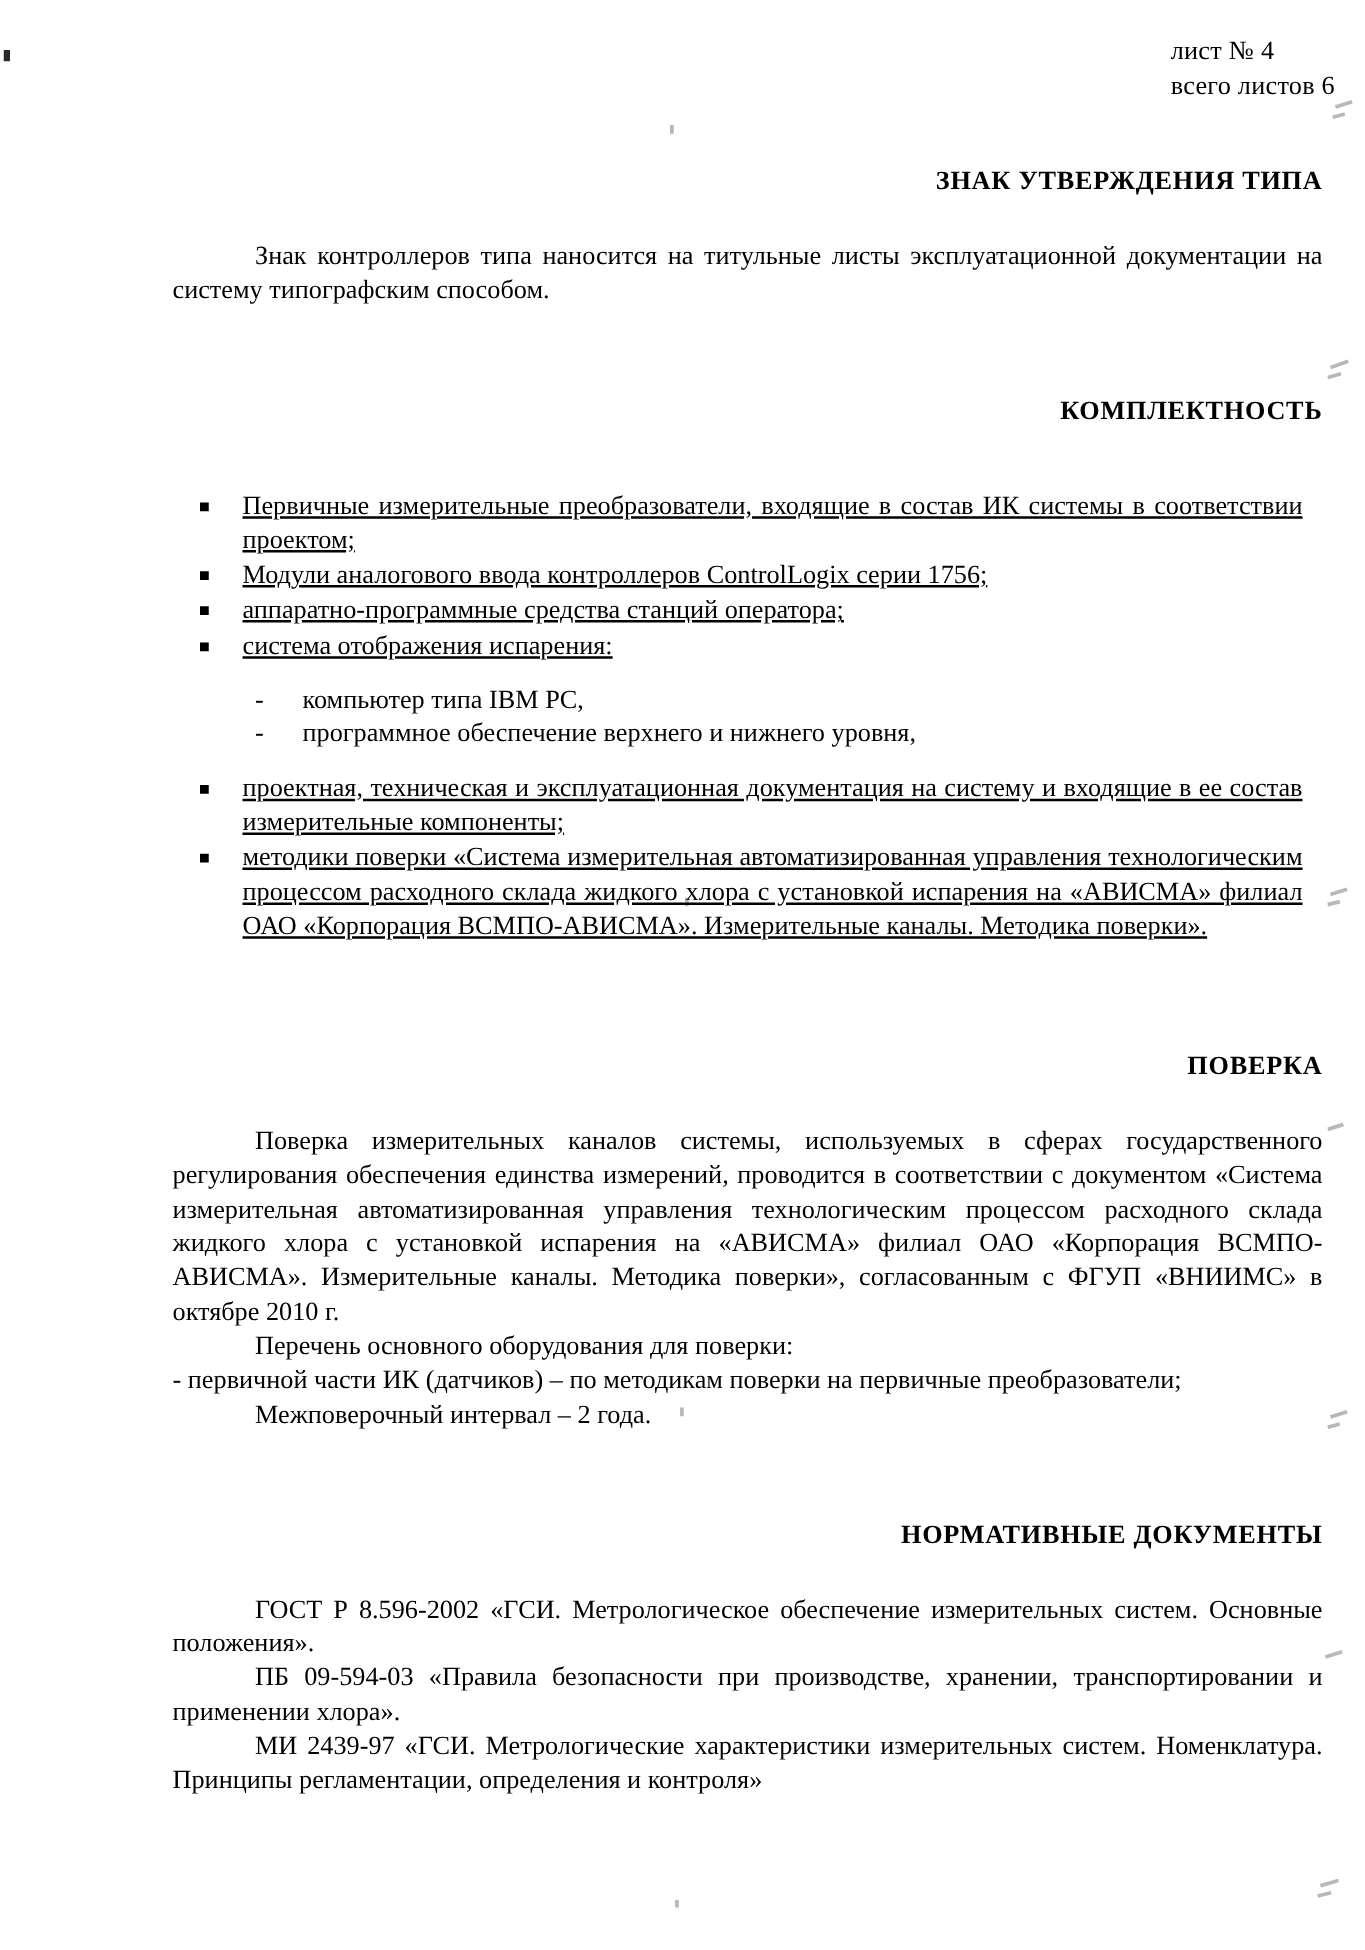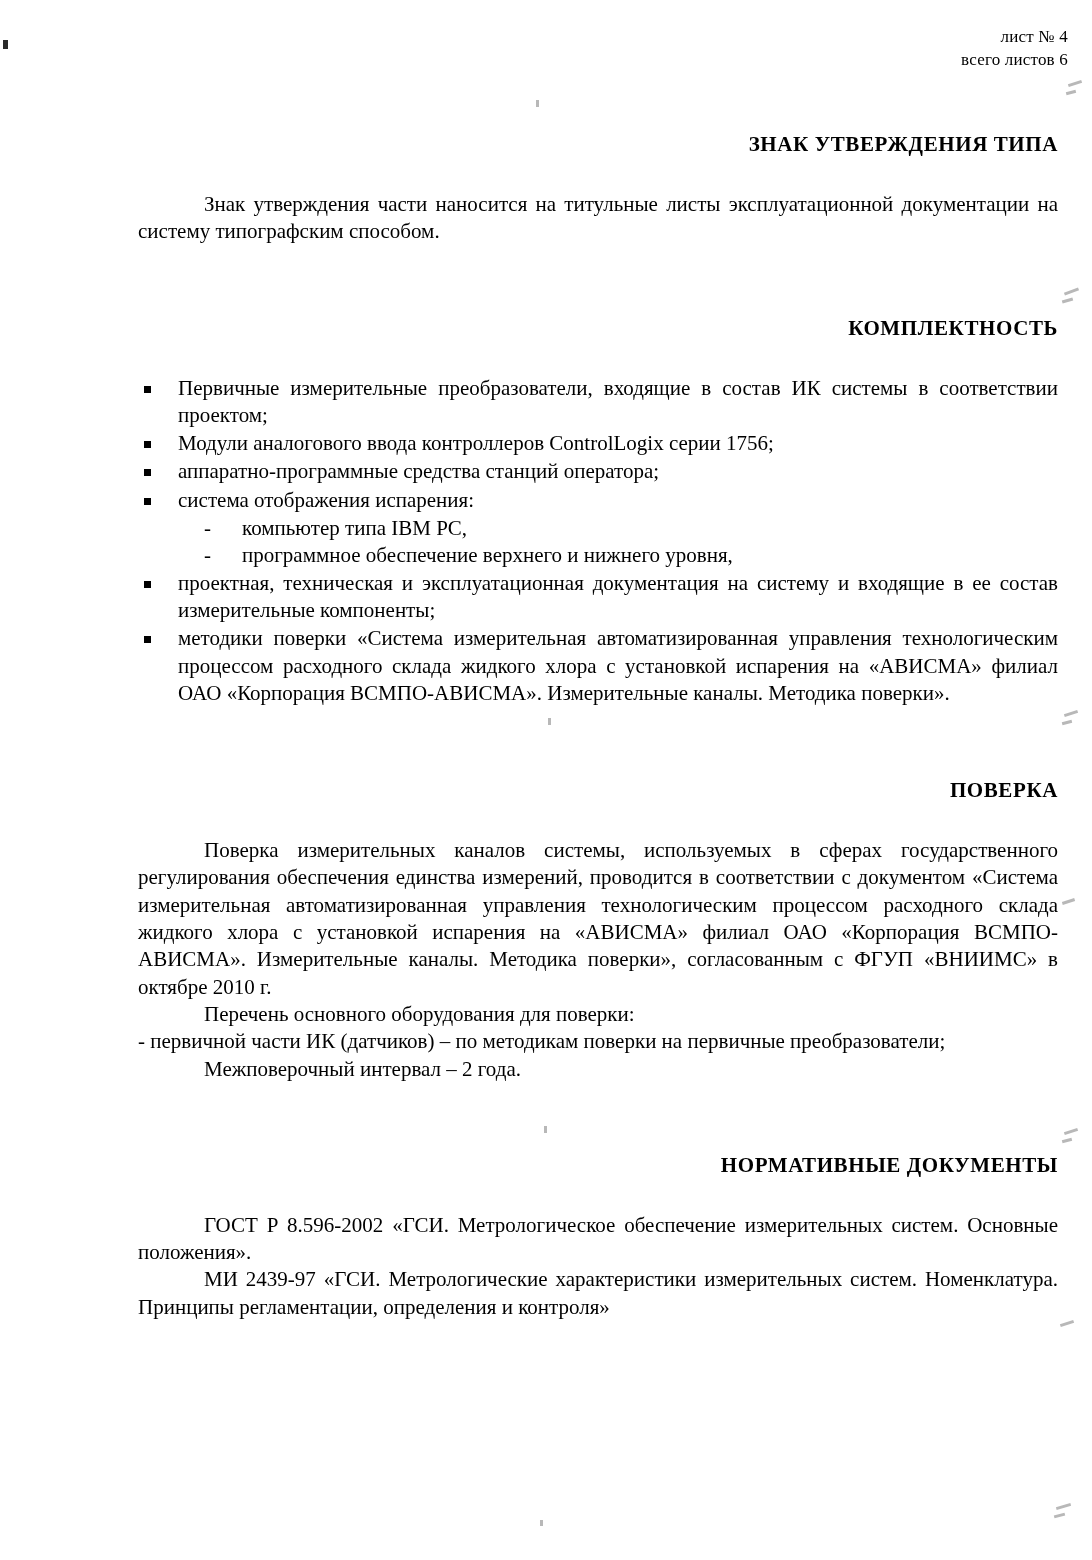--- a/index.html
+++ b/index.html
@@ -25,22 +25,21 @@
     background: #b8b8b8;
     pointer-events: none;
   }
   .speck.dark { background: #2a2a2a; }
 
   
   .page-head {
     position: absolute;
     top: 26px;
     right: 24px;
-    text-align: right;
-    font-size: 17px;
+    font-size: 21px;
     line-height: 1.35;
     letter-spacing: 0.2px;
   }
   .page-head div { white-space: nowrap; }
 
   
   .content {
     position: absolute;
     left: 138px;
     top: 132px;
@@ -68,22 +67,23 @@
     hyphens: none;
   }
   p.indent { text-indent: 66px; }
   p.noindent { text-indent: 0; }
   .gap-md  { height: 34px; }
   .gap-xl  { height: 70px; }
 
   
   ul.bullets {
     list-style: none;
-    margin: 0;
+    margin: 16px;
     padding: 0;
+    text-decoration: underline;
   }
   ul.bullets > li {
     position: relative;
     font-size: 21px;
     line-height: 1.30;
     padding-left: 40px;
     margin: 0 0 1px 0;
     text-align: justify;
     text-justify: inter-word;
   }
@@ -142,21 +142,21 @@
 
   <div class="page-head">
     <div>лист №  4</div>
     <div>всего листов 6</div>
   </div>
 
   <div class="content">
 
     <h2 class="section sec-znak">ЗНАК УТВЕРЖДЕНИЯ ТИПА</h2>
     <div class="gap-md"></div>
-    <p class="para indent">Знак утверждения части наносится на титульные листы эксплуатационной документации на систему типографским способом.</p>
+    <p class="para indent">Знак контроллеров типа наносится на титульные листы эксплуатационной документации на систему типографским способом.</p>
 
     <div class="gap-xl"></div>
 
     <h2 class="section sec-komp">КОМПЛЕКТНОСТЬ</h2>
     <div class="gap-md"></div>
 
     <ul class="bullets">
       <li>
         <span class="sq"></span>
         <span>Первичные измерительные преобразователи, входящие в состав ИК  системы  в соответствии проектом;</span>
@@ -206,16 +206,17 @@
     <p class="para indent">Перечень основного оборудования для поверки:</p>
     <p class="para noindent">- первичной части ИК (датчиков) – по методикам поверки на первичные преобразователи;</p>
     <p class="para indent">Межповерочный интервал – 2 года.</p>
 
     <div class="gap-xl"></div>
 
     <h2 class="section sec-norm">НОРМАТИВНЫЕ ДОКУМЕНТЫ</h2>
     <div class="gap-md"></div>
 
     <p class="para indent">ГОСТ Р 8.596-2002  «ГСИ. Метрологическое обеспечение измерительных систем. Основные положения».</p>
+    <p class="para indent">ПБ 09-594-03 «Правила безопасности при производстве, хранении, транспортировании и применении хлора».</p>
     <p class="para indent">МИ 2439-97 «ГСИ. Метрологические характеристики измерительных систем. Номенклатура. Принципы регламентации, определения и контроля»</p>
 
   </div>
 </div>
 
 </body></html>

